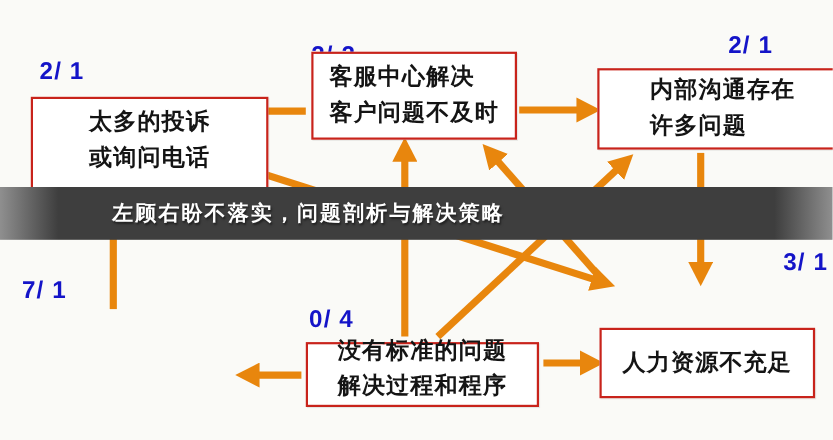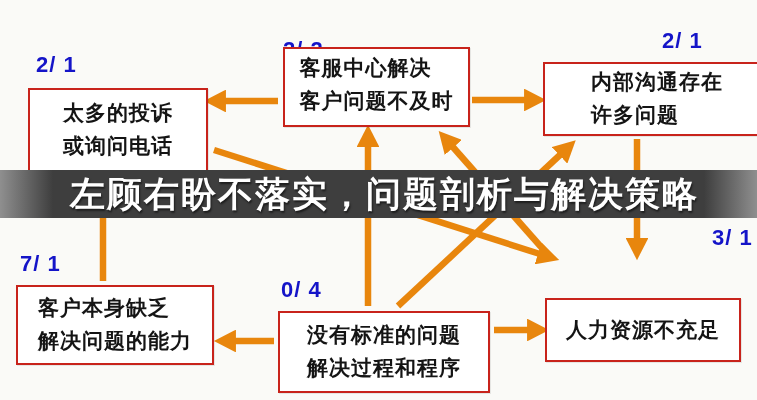--- a/index.html
+++ b/index.html
@@ -28,21 +28,21 @@
   .score{
     position:absolute;z-index:2;font-weight:bold;font-size:22px;
     color:var(--score-text);letter-spacing:1px;
   }
   .banner{
     position:absolute;left:0;top:170px;width:757px;height:48px;z-index:3;
     background:linear-gradient(90deg,#8f8f8f 0%,var(--banner-bg) 7%,var(--banner-bg) 93%,#8f8f8f 100%);
     display:flex;align-items:center;
   }
   .banner-text{
-    padding-left:70px;color:var(--banner-text);font-weight:bold;font-size:35px;
+    padding-left:102px;color:var(--banner-text);font-weight:bold;font-size:19px;
     letter-spacing:2px;text-shadow:1px 2px 2px rgba(0,0,0,.55);white-space:nowrap;
   }
 </style>
 </head>
 <body>
 
 <div class="stage">
 
   <svg class="arrows-layer" viewBox="0 0 757 400" xmlns="http://www.w3.org/2000/svg">
     <defs>
@@ -62,41 +62,37 @@
     <line class="arrow" x1="214" y1="150" x2="540" y2="254" marker-end="url(#ah)"></line>
   </svg>
 
   <div class="score" style="left:36px;top:52px;">2/ 1</div>
   <div class="score" style="left:283px;top:9px;margin-top:28px;">2/ 2</div>
   <div class="score" style="left:662px;top:28px;">2/ 1</div>
   <div class="score" style="left:20px;top:251px;">7/ 1</div>
   <div class="score" style="left:281px;top:277px;">0/ 4</div>
   <div class="score" style="left:712px;top:225px;">3/ 1</div>
 
-  <div class="box" style="left:28px;top:88px;width:180px;height:84px;">
+  <div class="box" style="left:28px;top:88px;width:216px;height:84px;font-family:Liberation Mono, monospace;">
     <span class="box-text">太多的投诉
 或询问电话</span>
   </div>
 
-  <div class="box" style="left:283px;top:47px;width:187px;height:80px;font-family:Liberation Mono, monospace;">
+  <div class="box" style="left:283px;top:47px;width:187px;height:80px;">
     <span class="box-text">客服中心解决
 客户问题不及时</span>
   </div>
 
   <div class="box" style="left:543px;top:62px;width:228px;height:74px;">
     <span class="box-text">内部沟通存在
 许多问题</span>
   </div>
 
-  <div class="box" style="left:16px;top:285px;width:198px;height:80px;">
-    <span class="box-text">客户本身缺乏
-解决问题的能力</span>
-  </div>
 
-  <div class="box" style="left:278px;top:311px;width:212px;height:82px;">
+  <div class="box" style="left:278px;top:311px;width:212px;height:59px;align-items:flex-end;">
     <span class="box-text">没有标准的问题
 解决过程和程序</span>
   </div>
 
   <div class="box" style="left:545px;top:258px;width:196px;height:64px;margin-top:40px;">
     <span class="box-text">人力资源不充足</span>
   </div>
 
   <div class="banner">
     <span class="banner-text">左顾右盼不落实，问题剖析与解决策略</span>

